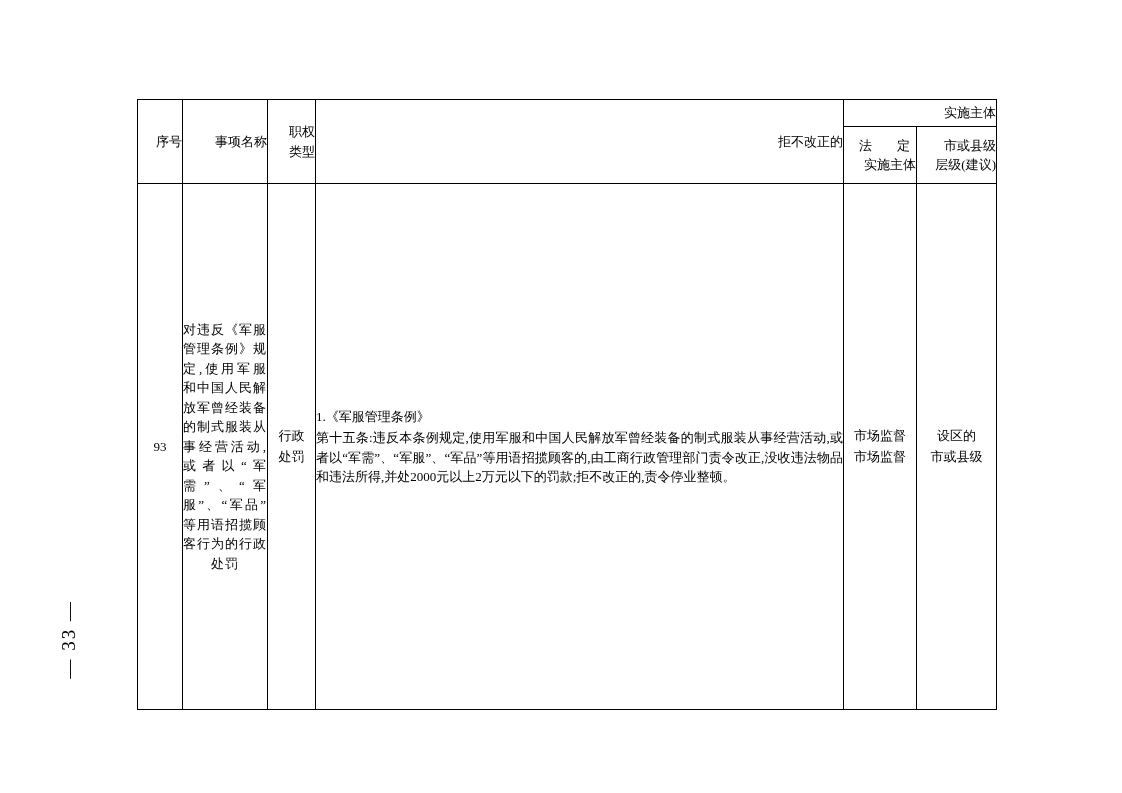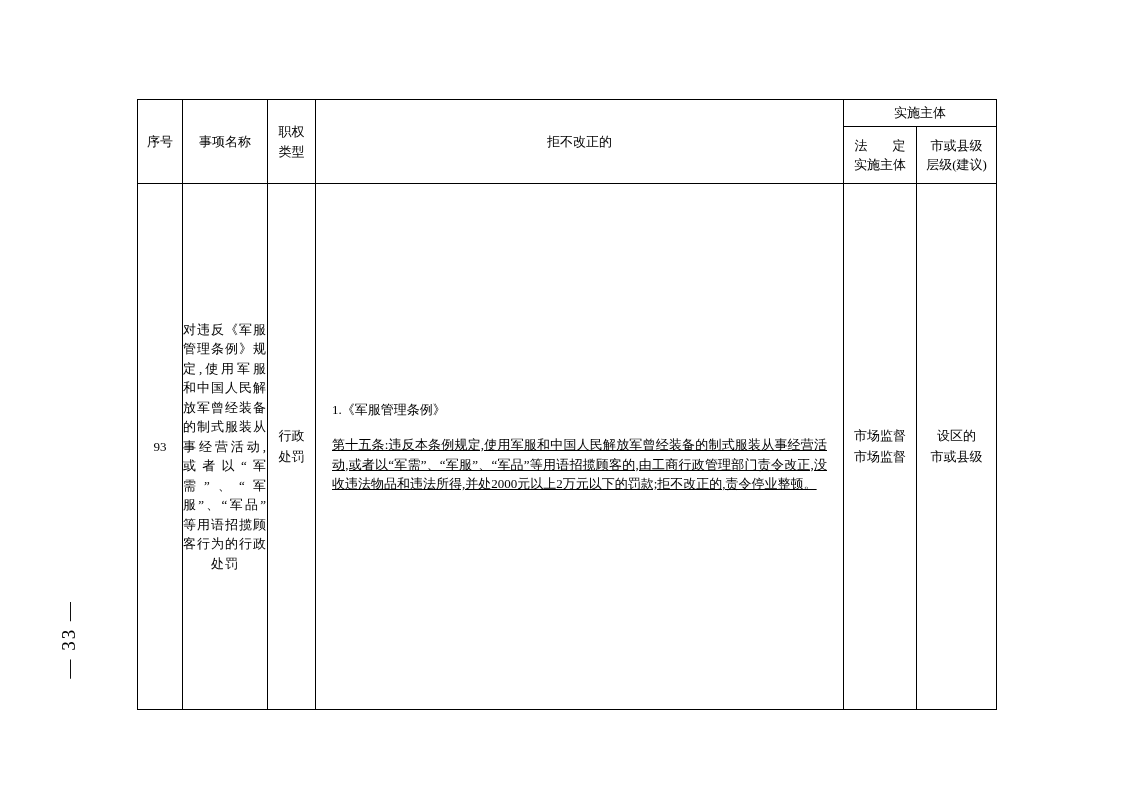--- a/index.html
+++ b/index.html
@@ -57,21 +57,21 @@
     font-weight: normal;
     font-size: 13px;
     line-height: 1.5;
   }
 
   
   .hdr-top td, .hdr-top th { height: 26px; }
   .hdr-main td, .hdr-main th { height: 56px; }
 
   .hdr-cell {
-    text-align: center;
+    text-align: right;
     font-size: 13.5px;
     line-height: 1.45;
   }
   .hdr-cell .l1, .hdr-cell .l2 { display: block; }
 
   .spaced {
     letter-spacing: 6px;
     padding-left: 6px;
   }
 
@@ -98,26 +98,25 @@
     letter-spacing: 1px;
   }
 
   .basis-cell {
     padding: 8px 10px;
     vertical-align: middle;
     font-size: 13.5px;
     line-height: 1.75;
     text-align: left;
   }
-  .basis-cell p { margin: 16px; }
+  .basis-cell p { margin: 0; }
   .basis-cell .p1 { margin-bottom: 2px; }
   .basis-cell .p2 {
     text-align: justify;
     text-justify: inter-ideograph;
-    text-decoration: underline;
   }
 
   
   col.c-seq   { width: 45px; }
   col.c-name  { width: 85px; }
   col.c-type  { width: 48px; }
   col.c-basis { width: 528px; }
   col.c-legal { width: 73px; }
   col.c-level { width: 80px; }
 </style>

